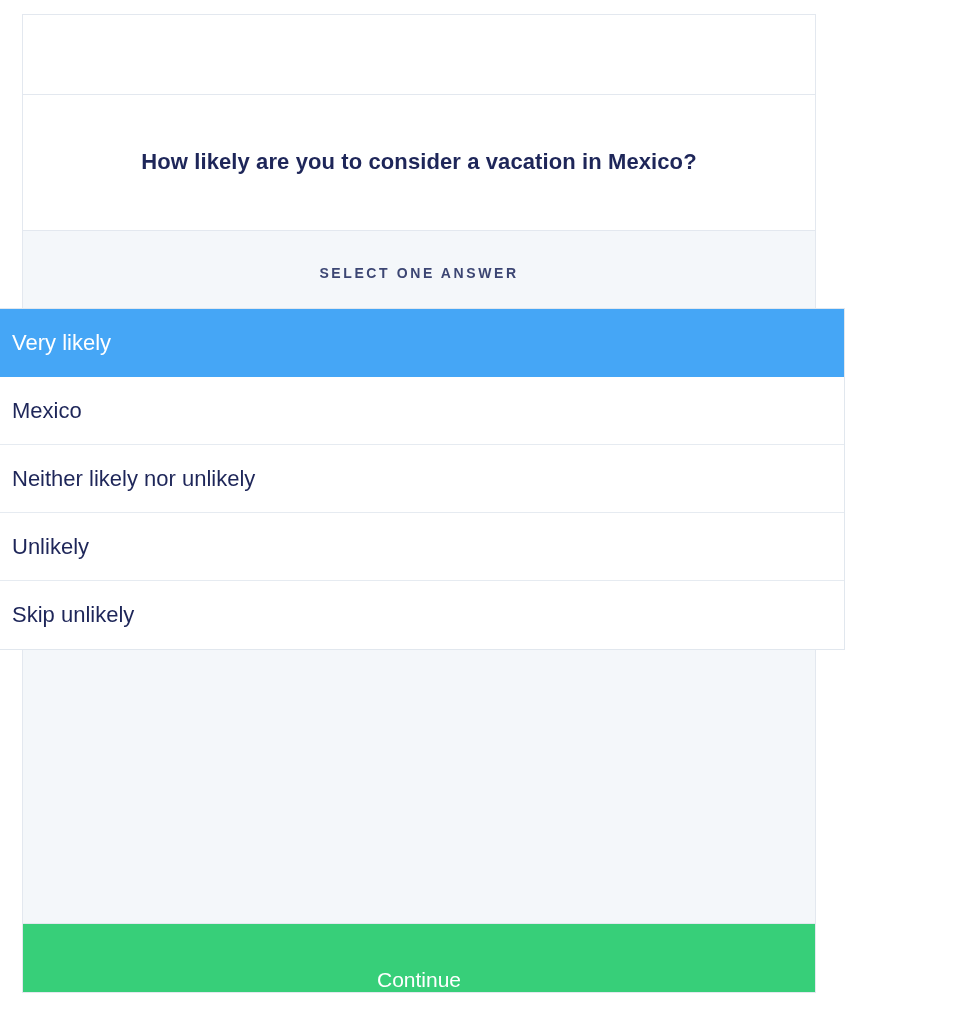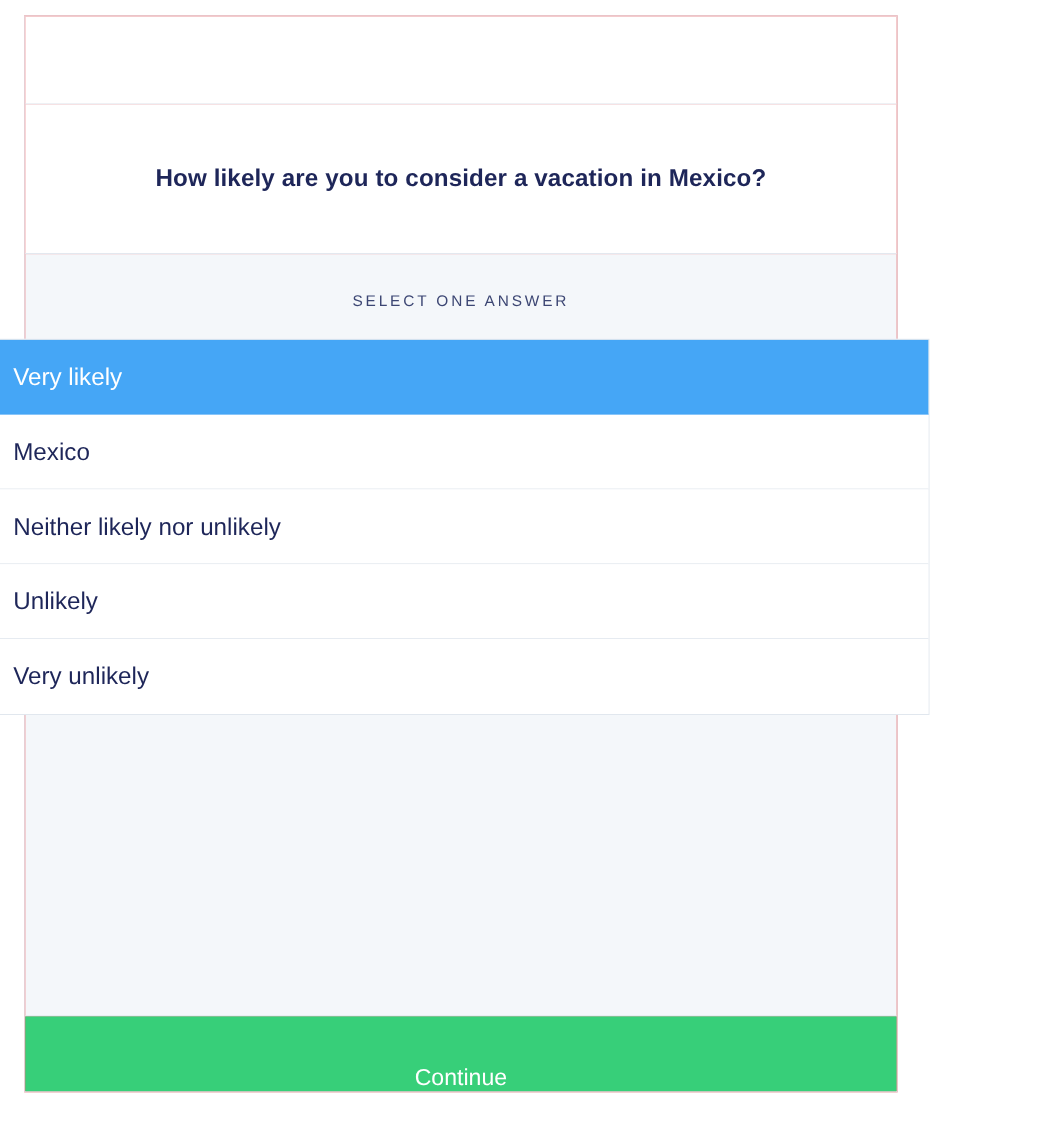--- a/index.html
+++ b/index.html
@@ -15,21 +15,21 @@
     -webkit-font-smoothing: antialiased;
     overflow: hidden;
   }
 
   #survey-card {
     position: absolute;
     left: 22px;
     top: 14px;
     width: 794px;
     height: 979px;
-    background: #ef4444;
+    background: #7dd3fc;
     border: 1px solid #e3e8ef;
     box-sizing: border-box;
     display: flex;
     flex-direction: column;
   }
 
   
   .card-header {
     height: 80px;
     flex: 0 0 80px;
@@ -64,21 +64,21 @@
     background: #f4f7fa;
     box-sizing: border-box;
     padding-top: 34px;
     display: flex;
     flex-direction: column;
     align-items: center;
     border-bottom: 1px solid #e3e8ef;
   }
   .select-instruction {
     font-size: 14px;
-    font-weight: normal;
+    font-weight: bold;
     letter-spacing: 2.6px;
     color: #3c4673;
     text-align: center;
     text-transform: uppercase;
     margin-bottom: 27px;
   }
 
   .answers-list {
     width: 852px;
     background: #ffffff;
@@ -158,21 +158,21 @@
       <div class="answer-option">
         <span>Mexico</span>
       </div>
       <div class="answer-option">
         <span>Neither likely nor unlikely</span>
       </div>
       <div class="answer-option">
         <span>Unlikely</span>
       </div>
       <div class="answer-option">
-        <span>Very unlikely</span>
+        <span>Skip unlikely</span>
       </div>
     </div>
 
   </div>
 
 
   <div class="continue-button">
     <span>Continue</span>
   </div>
 

